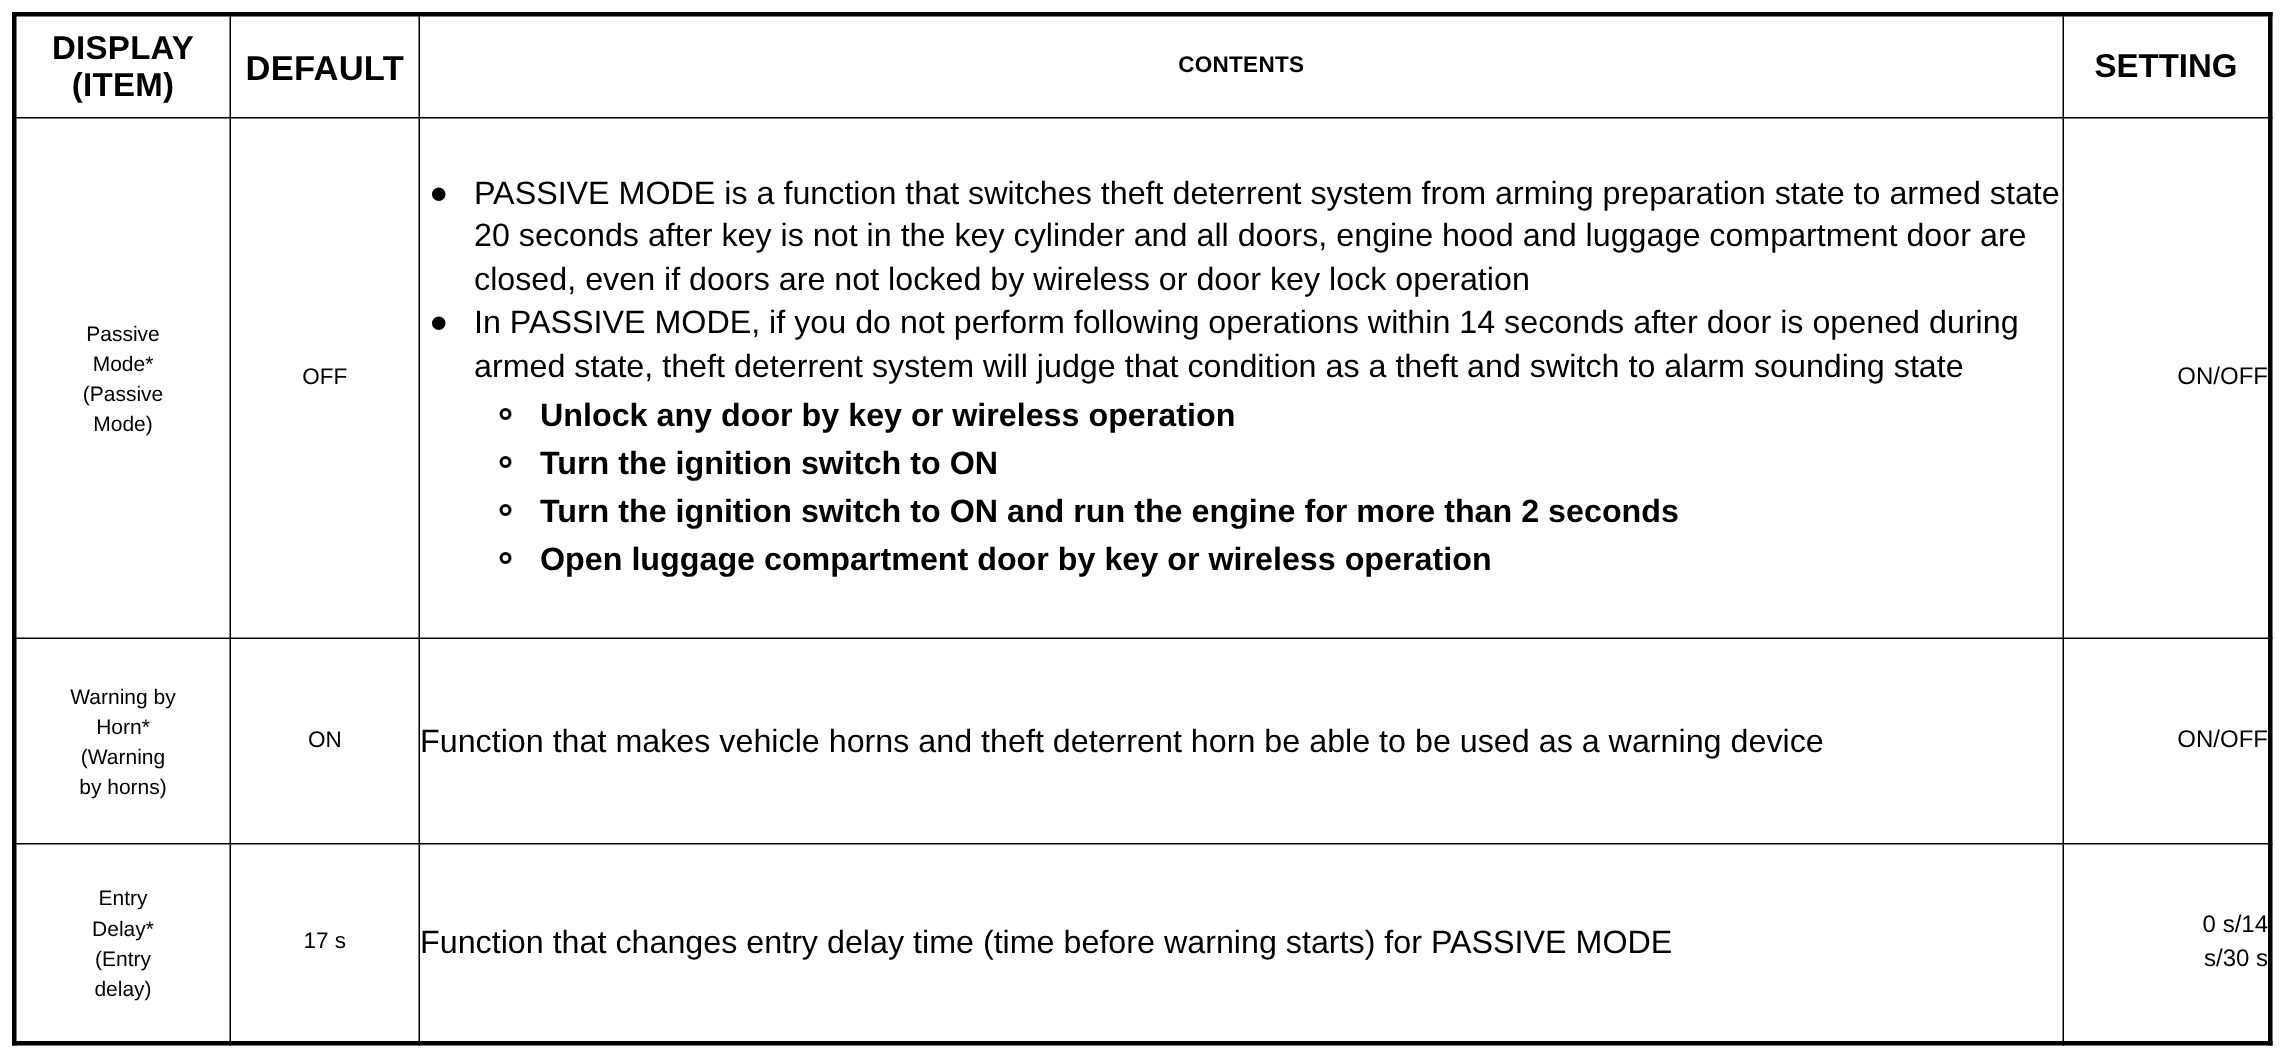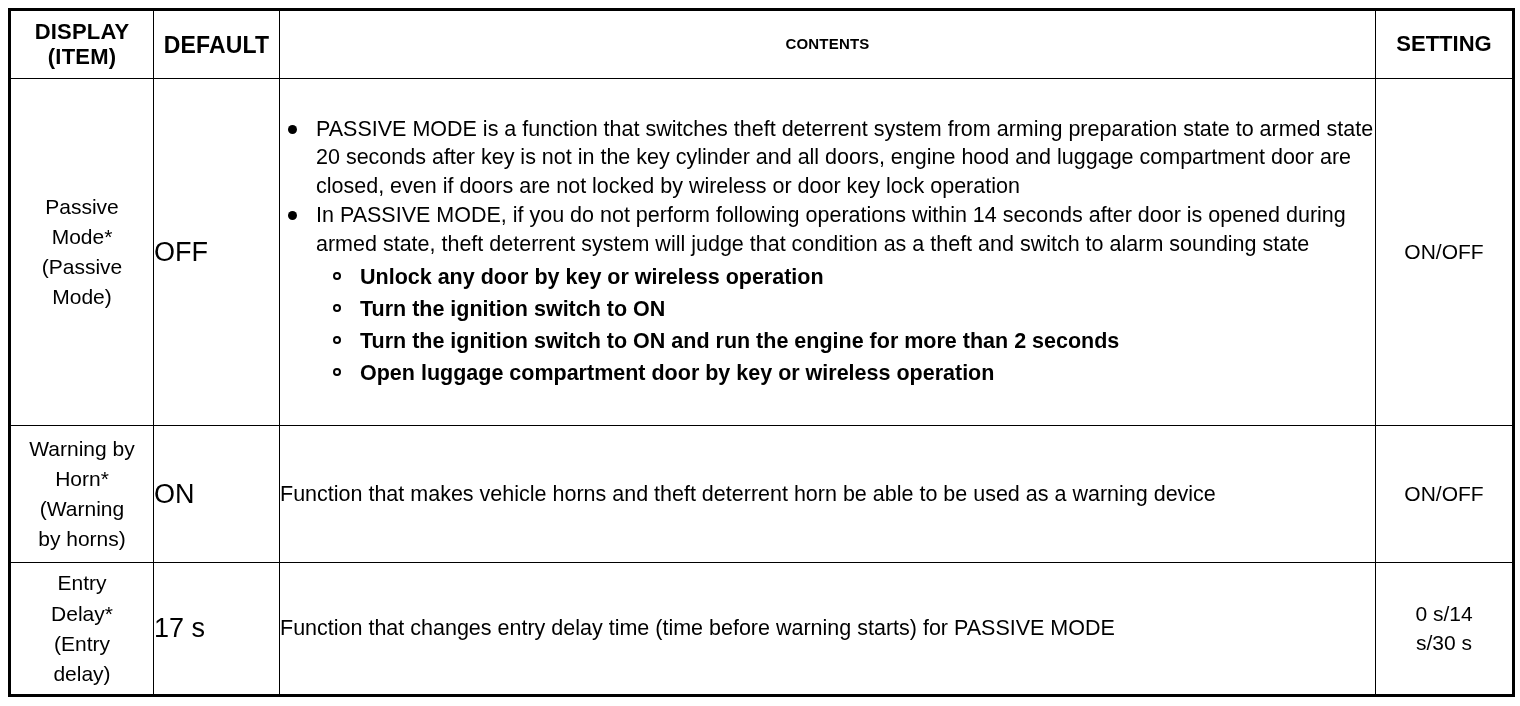--- a/index.html
+++ b/index.html
@@ -57,31 +57,32 @@
     letter-spacing: 0.2px;
     border-bottom: 3px solid #000;
   }
   thead th.th-display   { font-size: 22px; }
   thead th.th-contents  { font-size: 15px; }
   thead th.th-setting   { font-size: 22px; letter-spacing: 0px; }
 
   
   td.cell-display {
     text-align: center;
-    font-size: 21px;
+    font-size: 14px;
     line-height: 1.43;
     padding: 2px 4px;
   }
   td.cell-default {
-    font-size: 27px;
+    text-align: center;
+    font-size: 15px;
     line-height: 1.35;
   }
   td.cell-setting {
-    text-align: center;
-    font-size: 21px;
+    text-align: right;
+    font-size: 16px;
     line-height: 1.38;
     padding: 2px 6px;
   }
   td.cell-contents {
     text-align: left;
     font-size: 21.5px;
     line-height: 1.33;
     padding: 8px 10px 8px 14px;
     vertical-align: middle;
   }

